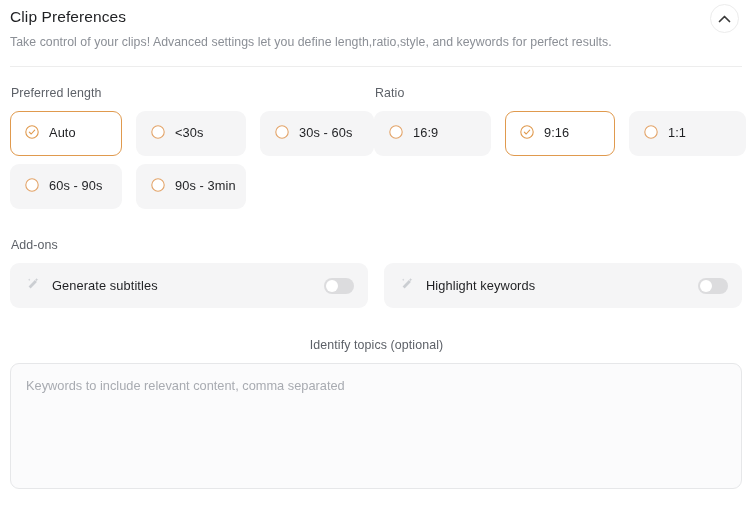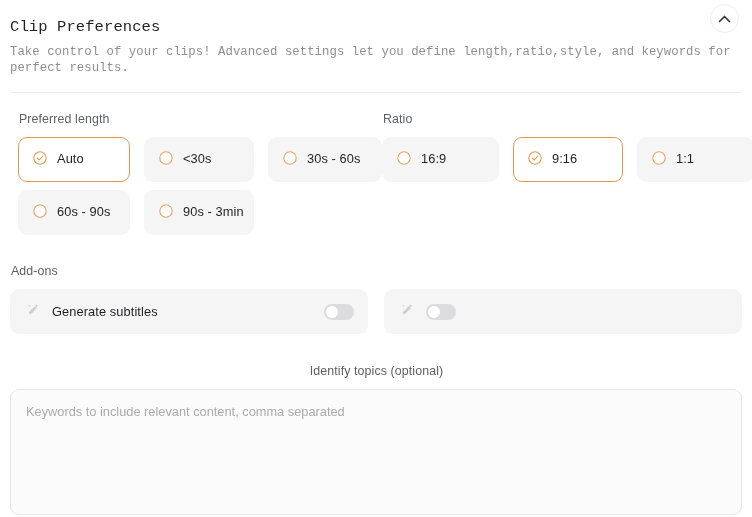--- a/index.html
+++ b/index.html
@@ -21,22 +21,21 @@
   .panel {
     position: relative;
     width: 752px;
     height: 517px;
     padding: 0 10px;
   }
 
   
   .header {
     position: relative;
-    padding-top: 17px;
-    font-family: Liberation Mono, monospace;
+    padding-top: 7px;
   }
   .panel-title {
     font-size: 15.5px;
     font-weight: 400;
     color: #1f2023;
     letter-spacing: 0.1px;
     margin: 0;
     line-height: 20px;
   }
   .panel-subtitle {
@@ -76,21 +75,21 @@
     margin: 0 0 10px 1px;
     line-height: 16px;
     letter-spacing: 0.1px;
   }
 
   
   .cols {
     display: flex;
     margin-top: 18px;
   }
-  .col-left { width: 368px; margin-left: 8px; }
+  .col-left { width: 368px; }
   .col-right { width: 374px; margin-left: 0; }
 
   .chip-row {
     display: flex;
     gap: 14px;
     margin-bottom: 8px;
   }
   .chip-row:last-child { margin-bottom: 0; }
 
   .chip {
@@ -340,20 +339,21 @@
       </div>
 
       <div class="addon">
         <span class="wand-icon">
           <svg width="14" height="14" viewBox="0 0 14 14" fill="none" xmlns="http://www.w3.org/2000/svg">
             <path d="M8.9 3.1L10.9 5.1L4.6 11.4L2.6 9.4L8.9 3.1Z" fill="#9aa0a8"></path>
             <path d="M10.6 1.1L11.1 2.3L12.3 2.8L11.1 3.3L10.6 4.5L10.1 3.3L8.9 2.8L10.1 2.3L10.6 1.1Z" fill="#9aa0a8"></path>
             <path d="M3.2 1.6L3.55 2.45L4.4 2.8L3.55 3.15L3.2 4L2.85 3.15L2 2.8L2.85 2.45L3.2 1.6Z" fill="#9aa0a8"></path>
           </svg>
         </span>
+        <span class="addon-label">Highlight keywords</span>
         <span class="toggle">
           <span class="knob"></span>
         </span>
       </div>
 
     </div>
   </div>
 
   <div class="topics-wrap">
     <div class="topics-label">Identify topics (optional)</div>

